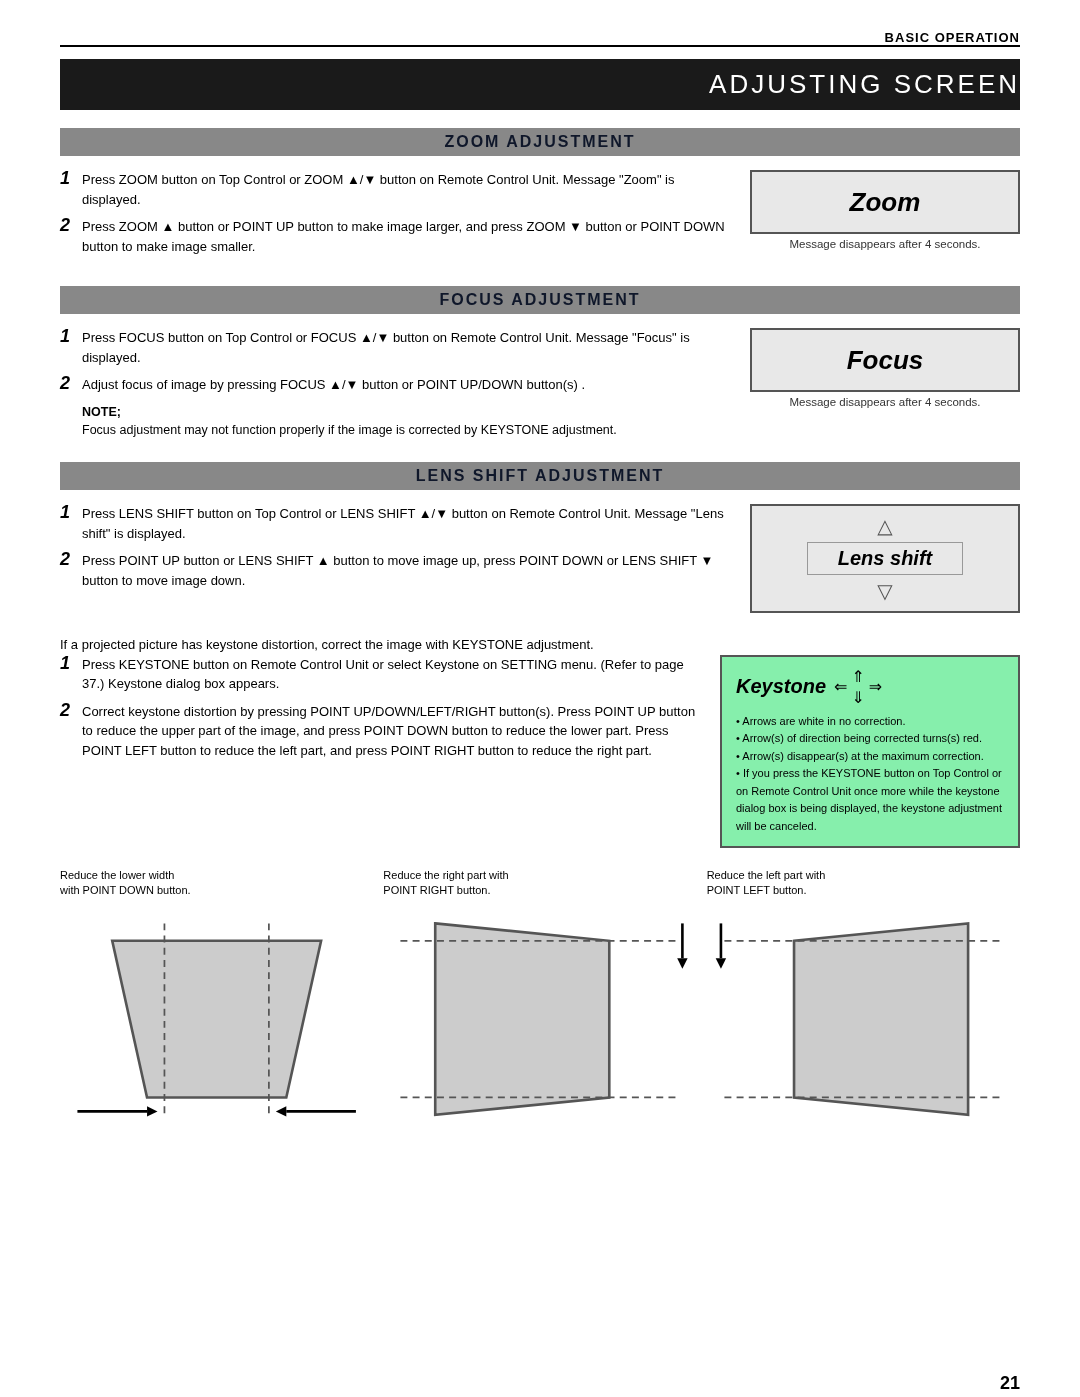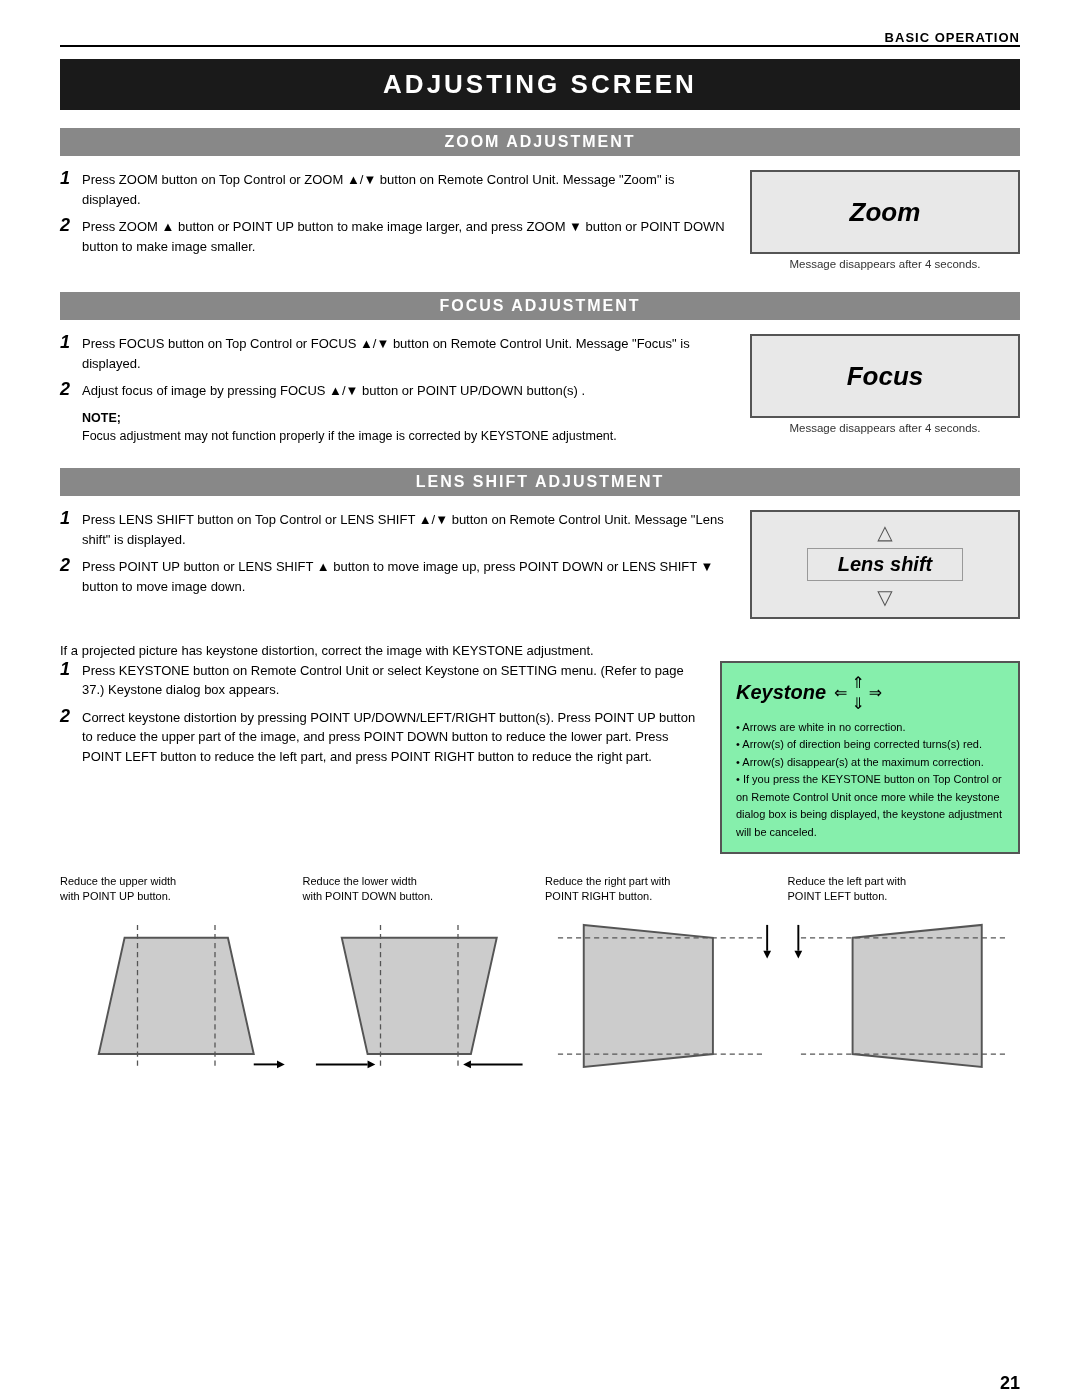--- a/index.html
+++ b/index.html
@@ -28,28 +28,29 @@
     
     .main-title-bar {
       background: #1a1a1a;
       color: #fff;
       text-align: center;
       padding: 10px 0;
       margin-bottom: 18px;
     }
     .main-title-bar h1 {
       font-size: 26px;
-      font-weight: 700;
+      font-weight: 400;
       letter-spacing: 3px;
       text-transform: uppercase;
+      text-align: right;
     }
     
     .section-header {
       background: #888;
-      color: #ffffff;
+      color: #0f172a;
       text-align: center;
       padding: 5px 0;
       margin-bottom: 14px;
     }
     .section-header h2 {
       font-size: 16px;
       font-weight: 900;
       letter-spacing: 2px;
       text-transform: uppercase;
     }
@@ -100,21 +101,21 @@
       margin-top: 4px;
       color: #333;
     }
     
     .display-box {
       border: 2px solid #555;
       background: #e8e8e8;
       display: flex;
       align-items: center;
       justify-content: center;
-      height: 84px;
+      height: 64px;
       font-size: 22px;
       font-weight: bold;
       font-style: italic;
       color: #000;
     }
     .display-box.zoom-box {
       font-size: 26px;
     }
     .display-box.focus-box {
       font-size: 26px;
@@ -348,36 +349,20 @@
             <p>Arrow(s) of direction being corrected turns(s) red.</p>
             <p>Arrow(s) disappear(s) at the maximum correction.</p>
             <p>If you press the KEYSTONE button on Top Control or on Remote Control Unit once more while the keystone dialog box is being displayed, the keystone adjustment will be canceled.</p>
           </div>
         </div>
       </div>
     </div>
 
     <div class="diagrams-row">
 
-      <div class="diagram-item">
-        <div class="diagram-caption">
-          <span>Reduce the upper width</span><br>
-          <span>with POINT UP button.</span>
-        </div>
-        <svg class="diagram-svg" viewBox="0 0 180 130">
-
-          <polygon points="50,20 130,20 150,110 30,110" fill="#ccc" stroke="#555" stroke-width="1.5"></polygon>
-
-          <line x1="60" y1="10" x2="60" y2="120" stroke="#555" stroke-width="1" stroke-dasharray="4,3"></line>
-          <line x1="120" y1="10" x2="120" y2="120" stroke="#555" stroke-width="1" stroke-dasharray="4,3"></line>
-
-          <line x1="150" y1="118" x2="168" y2="118" stroke="#000" stroke-width="1.5"></line>
-          <polygon points="168,115 174,118 168,121" fill="#000"></polygon>
-        </svg>
-      </div>
 
       <div class="diagram-item">
         <div class="diagram-caption">
           <span>Reduce the lower width</span><br>
           <span>with POINT DOWN button.</span>
         </div>
         <svg class="diagram-svg" viewBox="0 0 180 130">
 
           <polygon points="30,20 150,20 130,110 50,110" fill="#ccc" stroke="#555" stroke-width="1.5"></polygon>
           <line x1="60" y1="10" x2="60" y2="120" stroke="#555" stroke-width="1" stroke-dasharray="4,3"></line>

